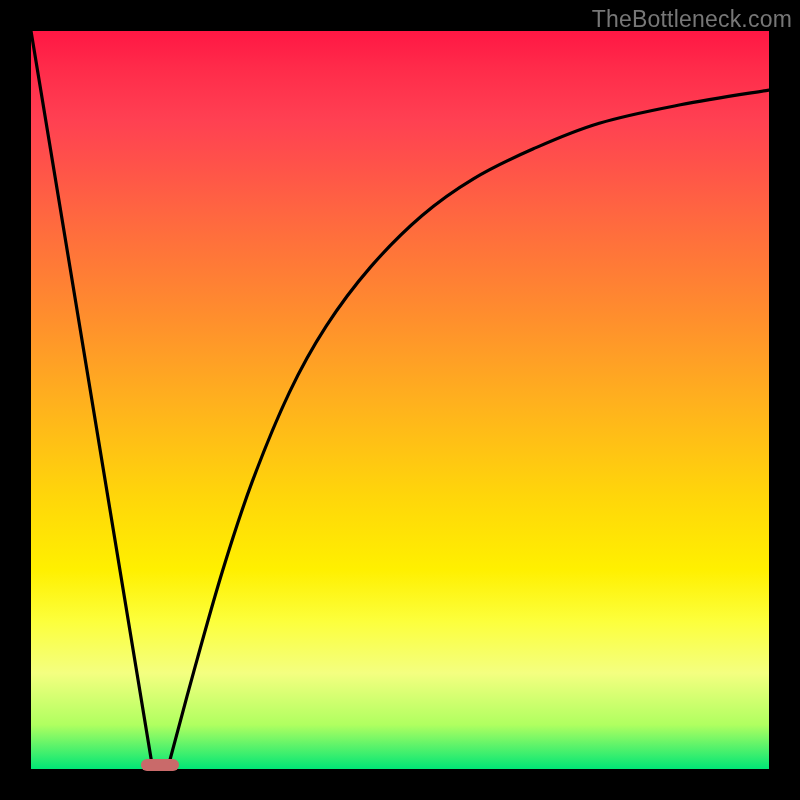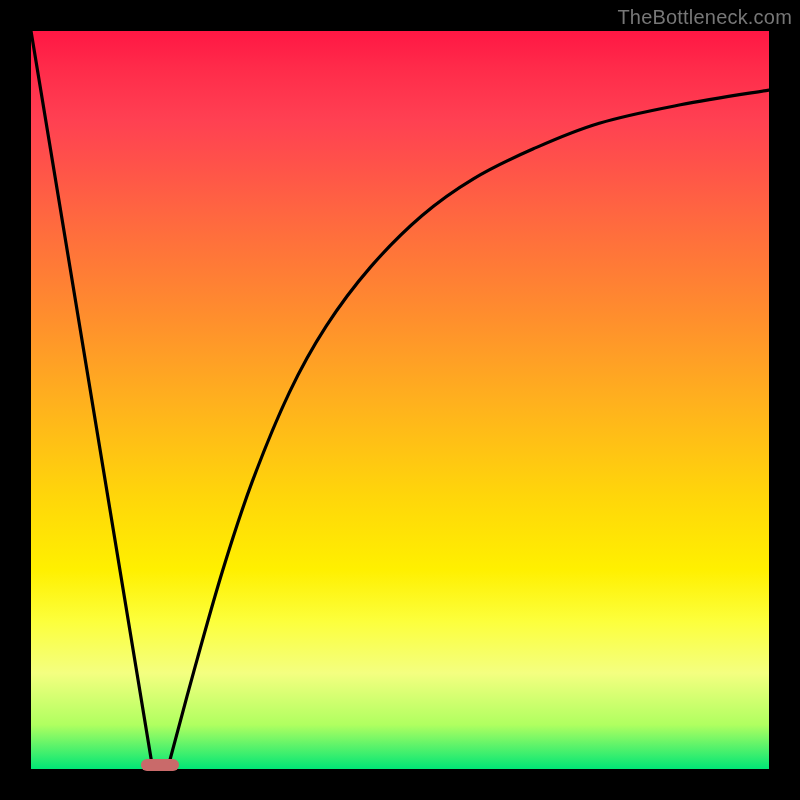--- a/index.html
+++ b/index.html
@@ -37,21 +37,21 @@
       #f4ff80 87%,
       #b0ff60 94%,
       #00e676 100%
     );
   }
   .watermark {
     position: absolute;
     top: 6px;
     right: 8px;
     color: #777;
-    font-size: 20px;
+    font-size: 23px;
     font-weight: 400;
     letter-spacing: 0.2px;
     user-select: none;
   }
   svg.curve {
     position: absolute;
     left: 0; top: 0;
     width: 738px; height: 738px;
   }
   .marker {

